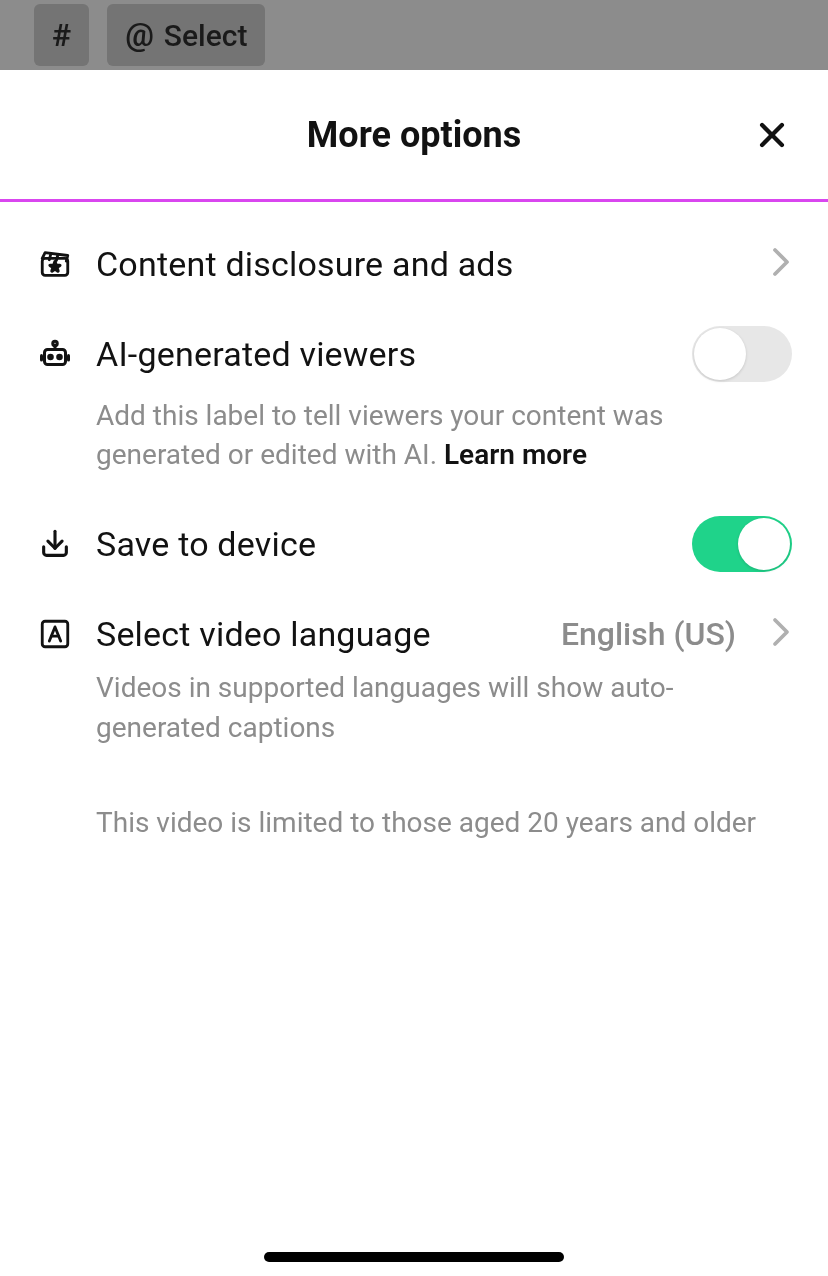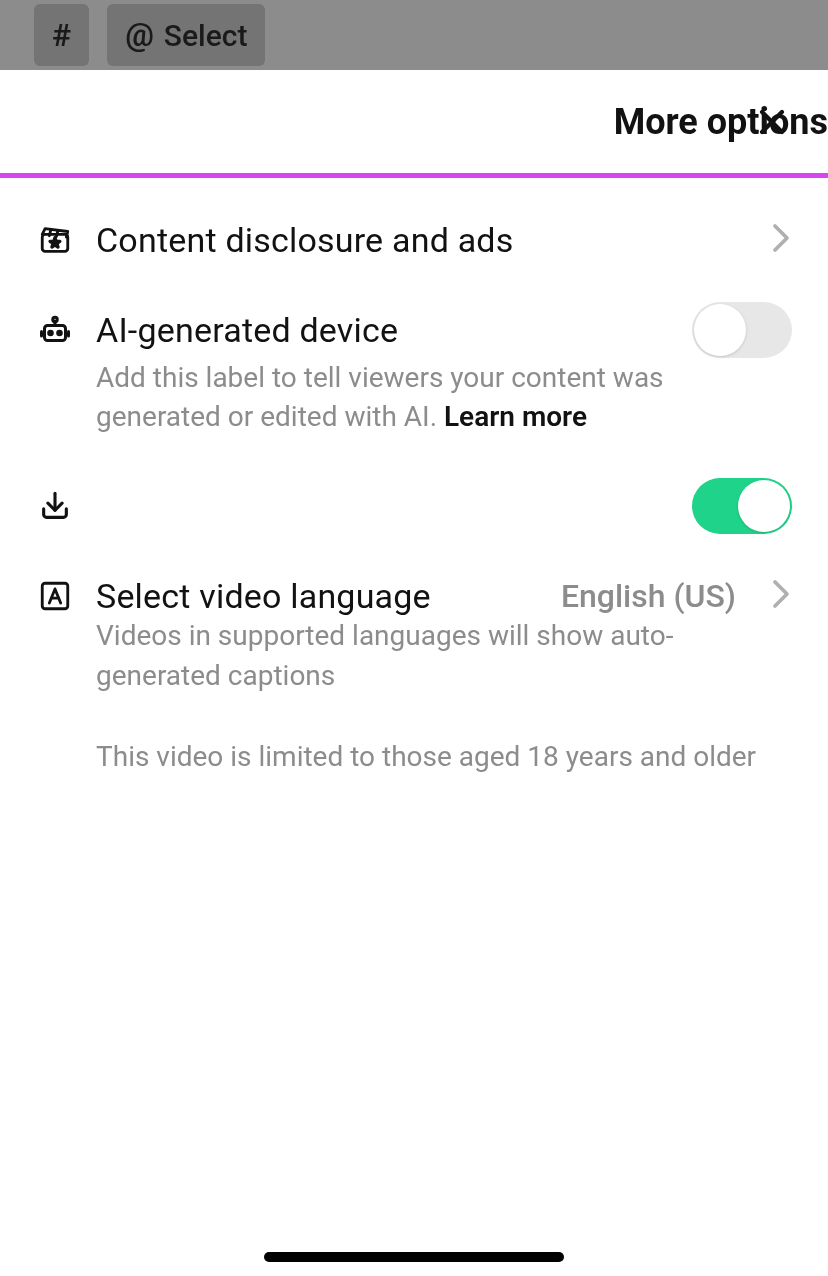--- a/index.html
+++ b/index.html
@@ -33,25 +33,25 @@
       left: 0; right: 0;
       top: 70px;
       bottom: 0;
       background: #fff;
       border-radius: 24px 24px 0 0;
       overflow: hidden;
     }
 
     .sheet-header {
       position: relative;
-      height: 108px;
-      border-bottom: 5px solid #d946ef;
-      display: flex;
-      align-items: center;
-      justify-content: flex-end;
+      height: 132px;
+      border-bottom: 3px solid #d946ef;
+      display: flex;
+      align-items: center;
+      justify-content: center;
     }
     .sheet-title {
       font-size: 36px;
       font-weight: 700;
       color: #121212;
     }
     .close-btn {
       position: absolute;
       right: 34px;
       top: 50%;
@@ -80,20 +80,21 @@
     .row-title {
       font-size: 34px;
       font-weight: 400;
       color: #121212;
       letter-spacing: 0.2px;
     }
     .row-sub {
       font-size: 28px;
       color: #8c8c8c;
       line-height: 1.4;
+      margin-top: 14px;
       margin-left: 60px;
       padding-right: 6px;
     }
     .row-sub .learn {
       color: #121212;
       font-weight: 600;
     }
 
     .spacer { flex: 1; }
 
@@ -204,40 +205,41 @@
           <svg width="36" height="36" viewBox="0 0 24 24" fill="none" stroke="#121212" stroke-width="2" stroke-linecap="round" stroke-linejoin="round">
             <rect x="5" y="9" width="14" height="10" rx="2"></rect>
             <circle cx="9" cy="14" r="1.2" fill="#121212"></circle>
             <circle cx="15" cy="14" r="1.2" fill="#121212"></circle>
             <line x1="12" y1="9" x2="12" y2="6"></line>
             <circle cx="12" cy="5" r="1.5"></circle>
             <line x1="3" y1="13" x2="3" y2="16"></line>
             <line x1="21" y1="13" x2="21" y2="16"></line>
           </svg>
         </div>
-        <div class="row-title">AI-generated device</div>
+        <div class="row-title">AI-generated viewers</div>
         <div class="spacer"></div>
         <div class="toggle off">
           <div class="knob"></div>
         </div>
       </div>
       <div class="row-sub">
         <span>Add this label to tell viewers your content was generated or edited with AI. </span><span class="learn">Learn more</span>
       </div>
     </div>
 
     <div class="row">
       <div class="row-head">
         <div class="row-icon">
           <svg width="34" height="34" viewBox="0 0 24 24" fill="none" stroke="#121212" stroke-width="2.2" stroke-linecap="round" stroke-linejoin="round">
             <path d="M4 14 v4 a2 2 0 0 0 2 2 h12 a2 2 0 0 0 2 -2 v-4"></path>
             <line x1="12" y1="3" x2="12" y2="15"></line>
             <polyline points="7,10 12,15 17,10"></polyline>
           </svg>
         </div>
+        <div class="row-title">Save to device</div>
         <div class="spacer"></div>
         <div class="toggle on">
           <div class="knob"></div>
         </div>
       </div>
     </div>
 
     <div class="row">
       <div class="row-head">
         <div class="row-icon">
@@ -253,19 +255,19 @@
         <div class="chev" style="margin-left:12px">
           <svg width="22" height="30" viewBox="0 0 12 20" fill="none" stroke="#b0b0b0" stroke-width="2.5" stroke-linecap="round" stroke-linejoin="round">
             <polyline points="2,2 10,10 2,18"></polyline>
           </svg>
         </div>
       </div>
       <div class="row-sub">Videos in supported languages will show auto-generated captions</div>
     </div>
 
     <div class="row">
-      <div class="row-sub">This video is limited to those aged 18 years and older</div>
+      <div class="row-sub">This video is limited to those aged 20 years and older</div>
     </div>
 
   </div>
 
   <div class="home-indicator"></div>
 </div>
 
 </body></html>

